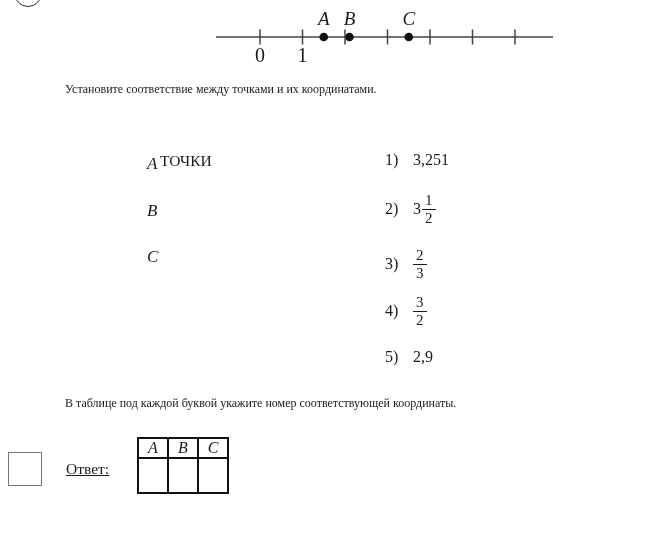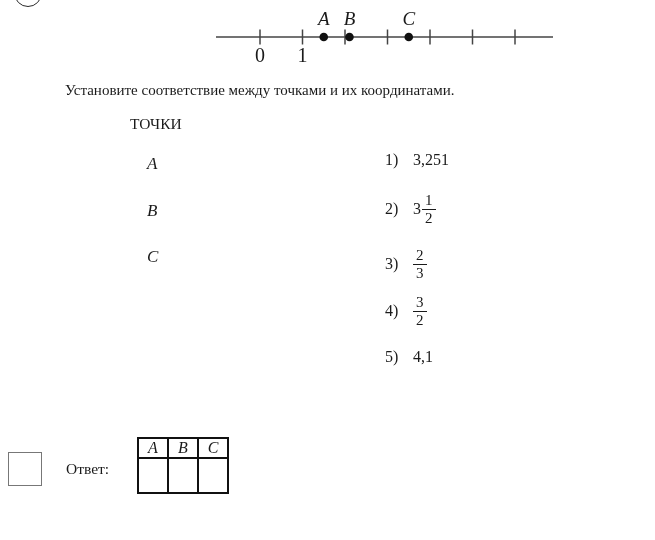--- a/index.html
+++ b/index.html
@@ -11,32 +11,32 @@
   
   .prob-circle{
     left:14px;top:-21px;width:26px;height:26px;border:1.4px solid #2a2a2a;
     border-radius:50%;background:#fff;
   }
   
   .nl-stroke{stroke:#444;stroke-width:1.5;}
   .nl-ticklabel{font:20px "Liberation Serif",serif;fill:#1a1a1a;}
   .nl-ptlabel{font:italic 19px "Liberation Serif",serif;fill:#1a1a1a;}
   .nl-dot{fill:#111;}
-  .instr{left:65px;font-size:15px;white-space:nowrap;}
+  .instr{left:65px;font-size:12px;white-space:nowrap;}
   .col-header{font-size:15.5px;top:115px;white-space:nowrap;}
   .point-item{left:147px;font-style:italic;font-size:17px;}
   .coord-row{left:385px;display:flex;align-items:center;font-size:16px;}
   .coord-num{display:inline-block;width:28px;flex:0 0 28px;}
   .frac{display:inline-flex;flex-direction:column;align-items:center;
         font-size:15px;line-height:15px;vertical-align:middle;}
   .frac .fnum{padding:0 3px 1px 3px;}
   .frac .fden{border-top:1.3px solid #1a1a1a;padding:1px 3px 0 3px;}
   .mixed-whole{margin-right:1px;}
   .answer-square{left:8px;top:452px;width:32px;height:32px;border:1px solid #777;background:#fff;}
-  .answer-label{left:66px;top:460px;font-size:15.5px;}
+  .answer-label{left:66px;top:460px;font-size:15.5px;text-decoration:underline;}
   table.answer{position:absolute;left:137px;top:437px;border-collapse:collapse;table-layout:fixed;}
   table.answer th,table.answer td{border:2px solid #111;width:28px;padding:0;text-align:center;background:#fff;}
   table.answer th{height:17px;font-style:italic;font-weight:normal;font-size:16px;}
   table.answer td{height:33px;}
 </style>
 </head>
 <body>
 
 <div id="page">
 
@@ -56,21 +56,21 @@
       <circle cx="123.75" cy="37" r="4.3" class="nl-dot"></circle>
       <text x="123.75" y="25" text-anchor="middle" class="nl-ptlabel">A</text>
       <circle cx="149.4625" cy="37" r="4.3" class="nl-dot"></circle>
       <text x="149.4625" y="25" text-anchor="middle" class="nl-ptlabel">B</text>
       <circle cx="208.75" cy="37" r="4.3" class="nl-dot"></circle>
       <text x="208.75" y="25" text-anchor="middle" class="nl-ptlabel">C</text>
     </svg>
 
   <div class="abs instr" style="top:82px;">Установите соответствие между точками и их координатами.</div>
 
-  <div class="abs col-header" style="left:130px;">ТОЧКИ</div>
+  <div class="abs col-header" style="left:160px;margin-top:37px;">ТОЧКИ</div>
 
   <div class="abs point-item" style="top:154px;">A</div>
   <div class="abs point-item" style="top:201px;">B</div>
   <div class="abs point-item" style="top:247px;">C</div>
 
   <div class="abs coord-row" style="top:151px;">
     <span class="coord-num">1)</span>
     <span>3,251</span>
   </div>
 
@@ -94,23 +94,24 @@
   <div class="abs coord-row" style="top:292px;height:38px;">
     <span class="coord-num">4)</span>
     <span class="frac">
       <span class="fnum">3</span>
       <span class="fden">2</span>
     </span>
   </div>
 
   <div class="abs coord-row" style="top:348px;">
     <span class="coord-num">5)</span>
-    <span>4,1</span>
+    <span>2,9</span>
   </div>
 
+  <div class="abs instr" style="top:396px;">В таблице под каждой буквой укажите номер соответствующей координаты.</div>
 
   <div class="abs answer-square"></div>
   <div class="abs answer-label">Ответ:</div>
 
   <table class="answer">
     <tbody>
         <tr>
       <th>A</th>
       <th>B</th>
       <th>C</th>

